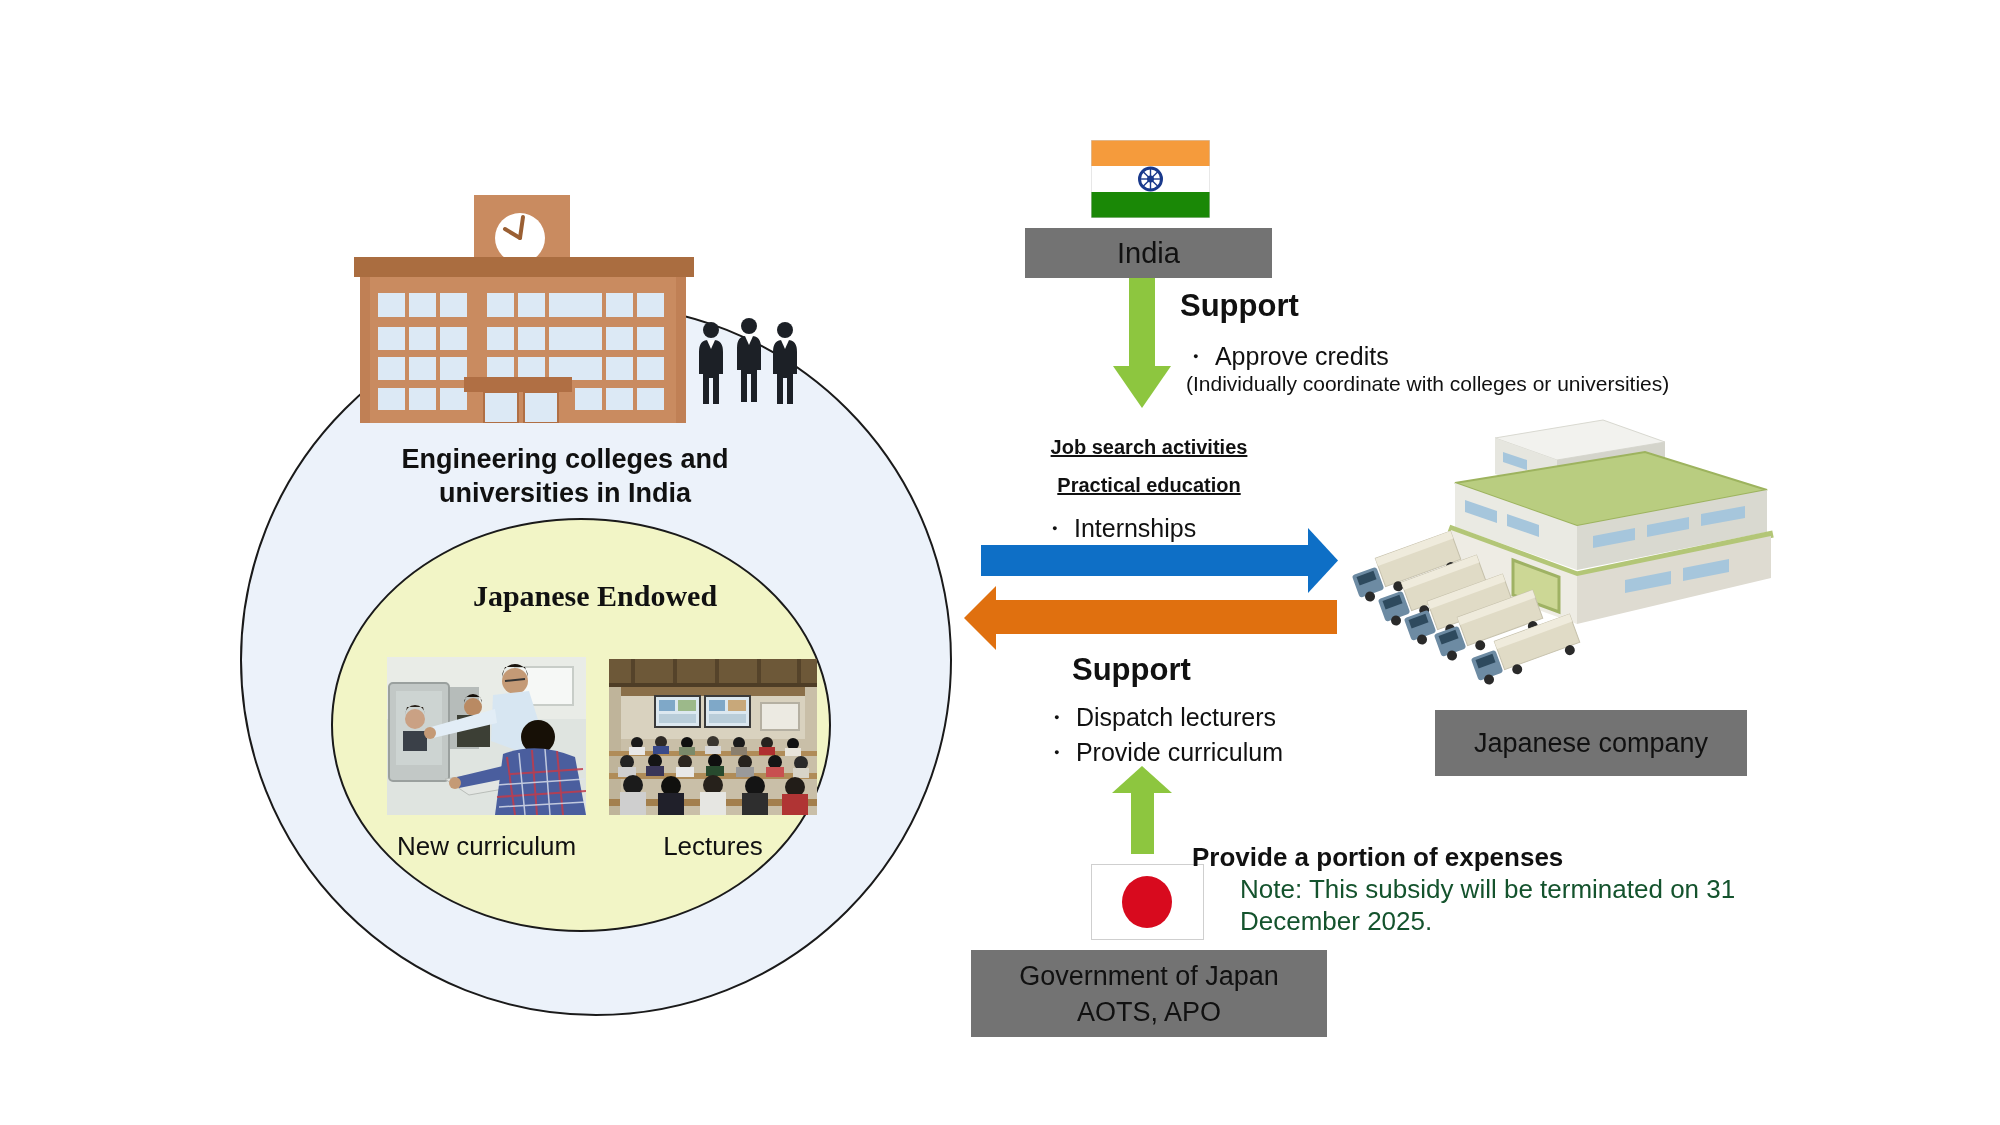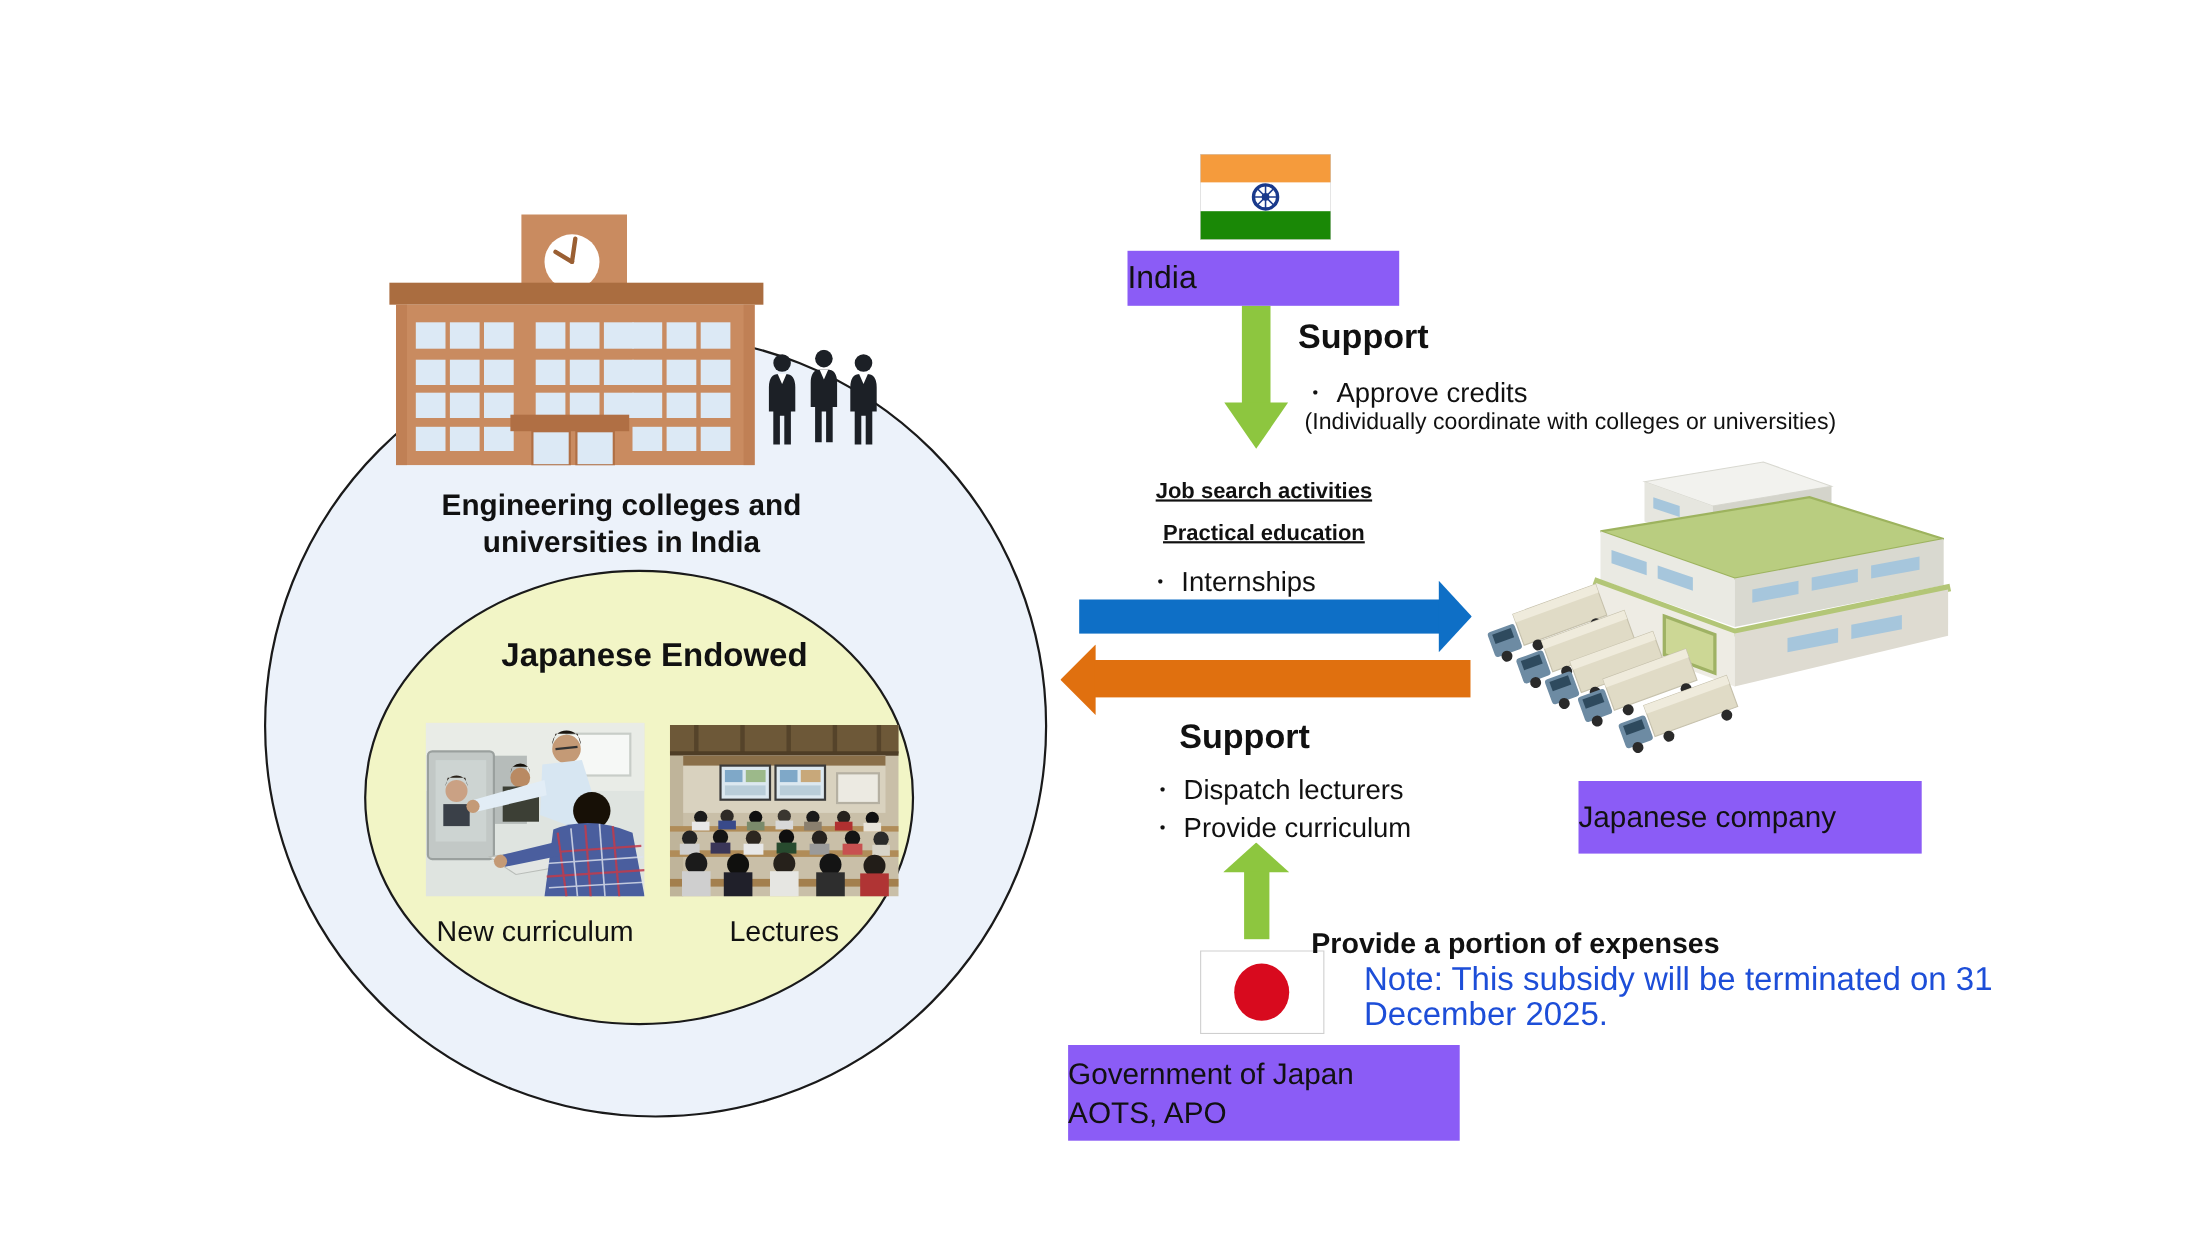--- a/index.html
+++ b/index.html
@@ -14,35 +14,35 @@
   .colleges-circle{
     left:240px;top:304px;width:712px;height:712px;border-radius:50%;
     background:#ecf2fa;border:2px solid #1a1a1a;box-sizing:border-box;
   }
   
   .endowed-ellipse{
     left:331px;top:518px;width:500px;height:414px;border-radius:50%;
     background:#f2f5c6;border:2px solid #1a1a1a;box-sizing:border-box;
   }
   .eng-label{left:340px;top:442px;width:450px;font-size:27px;line-height:34px;}
-  .endowed-title{left:395px;top:576px;width:400px;font-size:30px;line-height:40px;}
+  .endowed-title{left:395px;top:576px;width:400px;font-size:30px;line-height:40px;font-family:Liberation Serif, serif;}
   .caption{font-size:26px;line-height:30px;}
   .yellow-box{
-    background:#8b5cf6;display:flex;justify-content:center;
+    background:#737373;display:flex;align-items:center;justify-content:center;
     flex-direction:column;box-sizing:border-box;
   }
   .india-box{left:1025px;top:228px;width:247px;height:50px;font-size:29px;}
   .company-box{left:1435px;top:710px;width:312px;height:66px;font-size:27px;}
   .gov-box{left:971px;top:950px;width:356px;height:87px;font-size:27px;line-height:36px;}
   .support-title{font-size:31px;}
   .bullet-item{font-size:25px;}
   .paren-note{font-size:21px;}
   .exchange-heading{left:979px;top:428px;width:340px;font-size:20px;line-height:38px;text-decoration:underline;}
   .expenses-title{left:1192px;top:842px;font-size:26px;}
-  .red-note{font-size:30px;color:#1d4ed8;text-align:right;}
+  .red-note{font-size:26px;color:#14532d;text-align:right;}
   svg{display:block;}
 </style>
 </head>
 <body>
 
 <div class="canvas">
 
   <div class="abs colleges-circle"></div>
   <div class="abs endowed-ellipse"></div>
 

